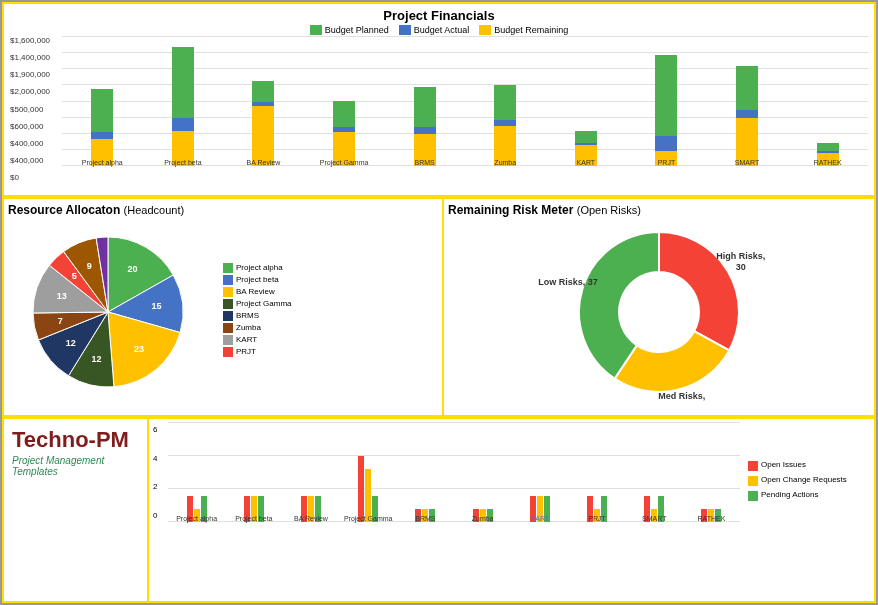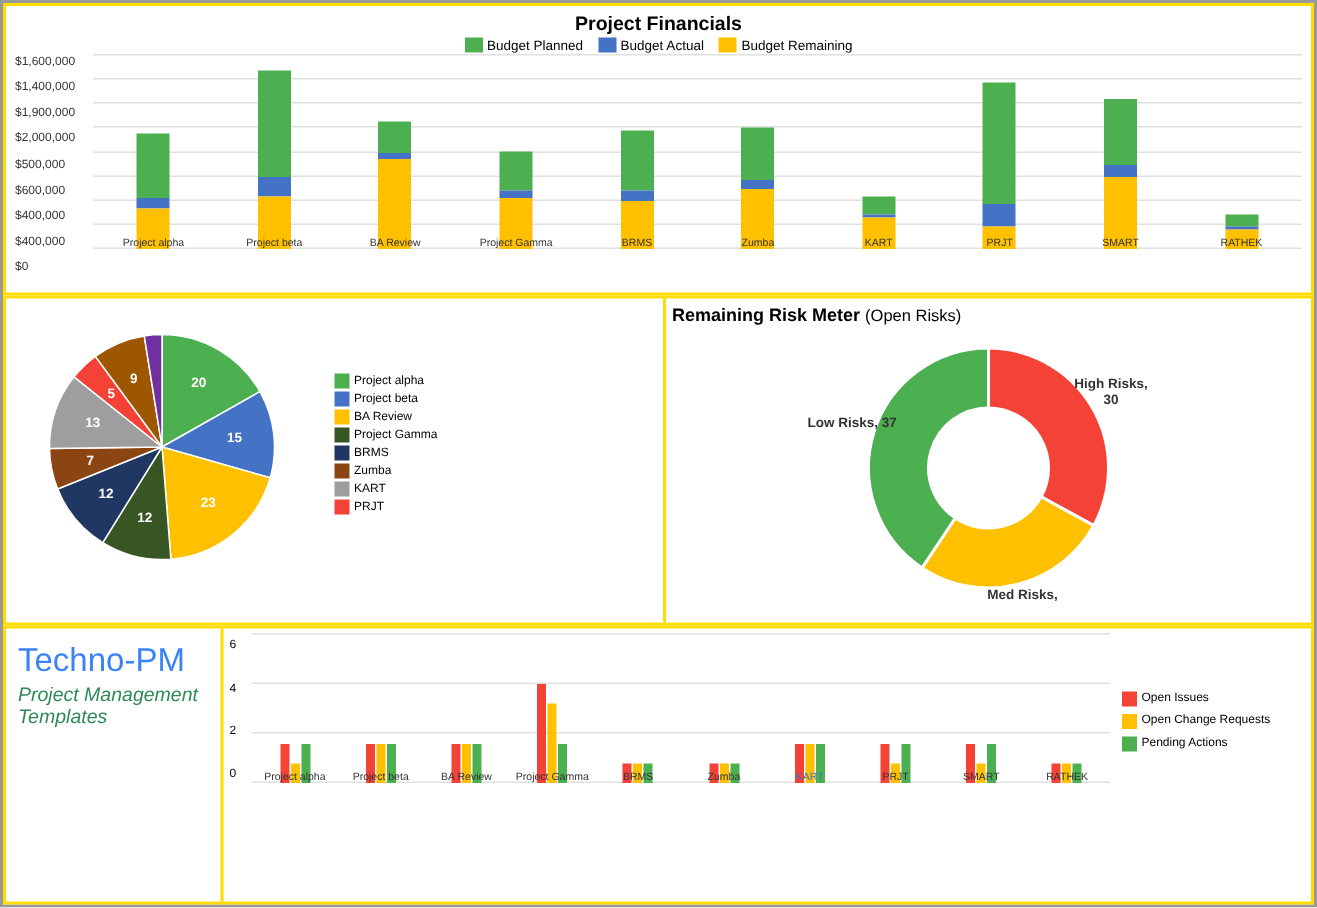--- a/index.html
+++ b/index.html
@@ -162,20 +162,24 @@
               <div style="font-size: 7px; text-align: center; white-space: nowrap; position: absolute; bottom: 0px; width: 100%; color: rgb(51, 51, 51);">RATHEK</div>
             </div>
           </div>
       </div>
     </div>
   </div>
 
   <div class="section-middle">
 
     <div class="section-resource">
+      <div style="font-weight:bold; font-size:12px;">
+        <span>Resource Allocaton</span>
+        <span style="font-weight:normal; font-size:11px;">(Headcount)</span>
+      </div>
       <div class="resource-content">
         <div style="width:210px; height:185px; flex-shrink:0;">
           <svg id="pie-svg" width="210" height="185">
               <path d="M 100 95 L 100 20 A 75 75 0 0 1 165.27938534321646 58.07302003667435 Z" fill="#4caf50" stroke="white" stroke-width="1"></path>
               <text x="124.56052546681482" y="52.888919643472214" text-anchor="middle" dominant-baseline="middle" fill="white" font-size="9" font-weight="bold">20</text>
               <path d="M 100 95 L 165.27938534321646 58.07302003667435 A 75 75 0 0 1 172.1369232379614 115.52472425540623 Z" fill="#4472c4" stroke="white" stroke-width="1"></path>
               <text x="148.4063909178691" y="89.2221268353795" text-anchor="middle" dominant-baseline="middle" fill="white" font-size="9" font-weight="bold">15</text>
               <path d="M 100 95 L 172.1369232379614 115.52472425540623 A 75 75 0 0 1 105.93377818700684 169.76490002954193 Z" fill="#ffc000" stroke="white" stroke-width="1"></path>
               <text x="130.89557264035042" y="132.70976121940885" text-anchor="middle" dominant-baseline="middle" fill="white" font-size="9" font-weight="bold">23</text>
               <path d="M 100 95 L 105.93377818700684 169.76490002954193 A 75 75 0 0 1 60.517587784198305 158.76628517972105 Z" fill="#375623" stroke="white" stroke-width="1"></path>
@@ -247,24 +251,24 @@
             <text x="54.06096969740649" y="67.52104864402608" text-anchor="middle" font-size="9" font-weight="bold" fill="#333">Low Risks, 37</text>
           </svg>
       </div>
     </div>
 
   </div>
 
   <div class="section-bottom">
 
     <div class="section-logo">
-      <div style="font-size:22px; font-weight:normal; color:#3b82f6; line-height:1.2;">
+      <div style="font-size:22px; font-weight:bold; color:#7f1d1d; line-height:1.2;">
         <span>Techno-PM</span>
       </div>
-      <div style="font-size:13px; color:#2e8b57; font-style:italic; margin-top:2px;">Project Management Templates</div>
+      <div style="font-size:10px; color:#2e8b57; font-style:italic; margin-top:2px;">Project Management Templates</div>
     </div>
 
     <div class="section-params">
       <div style="display:flex; height:115px;">
         <div id="params-y-axis" style="display:flex; flex-direction:column-reverse; justify-content:space-between; font-size:8px; width:15px; height:95px; margin-top:2px;">
             <span>0</span>
             <span>2</span>
             <span>4</span>
             <span>6</span>
           </div>

